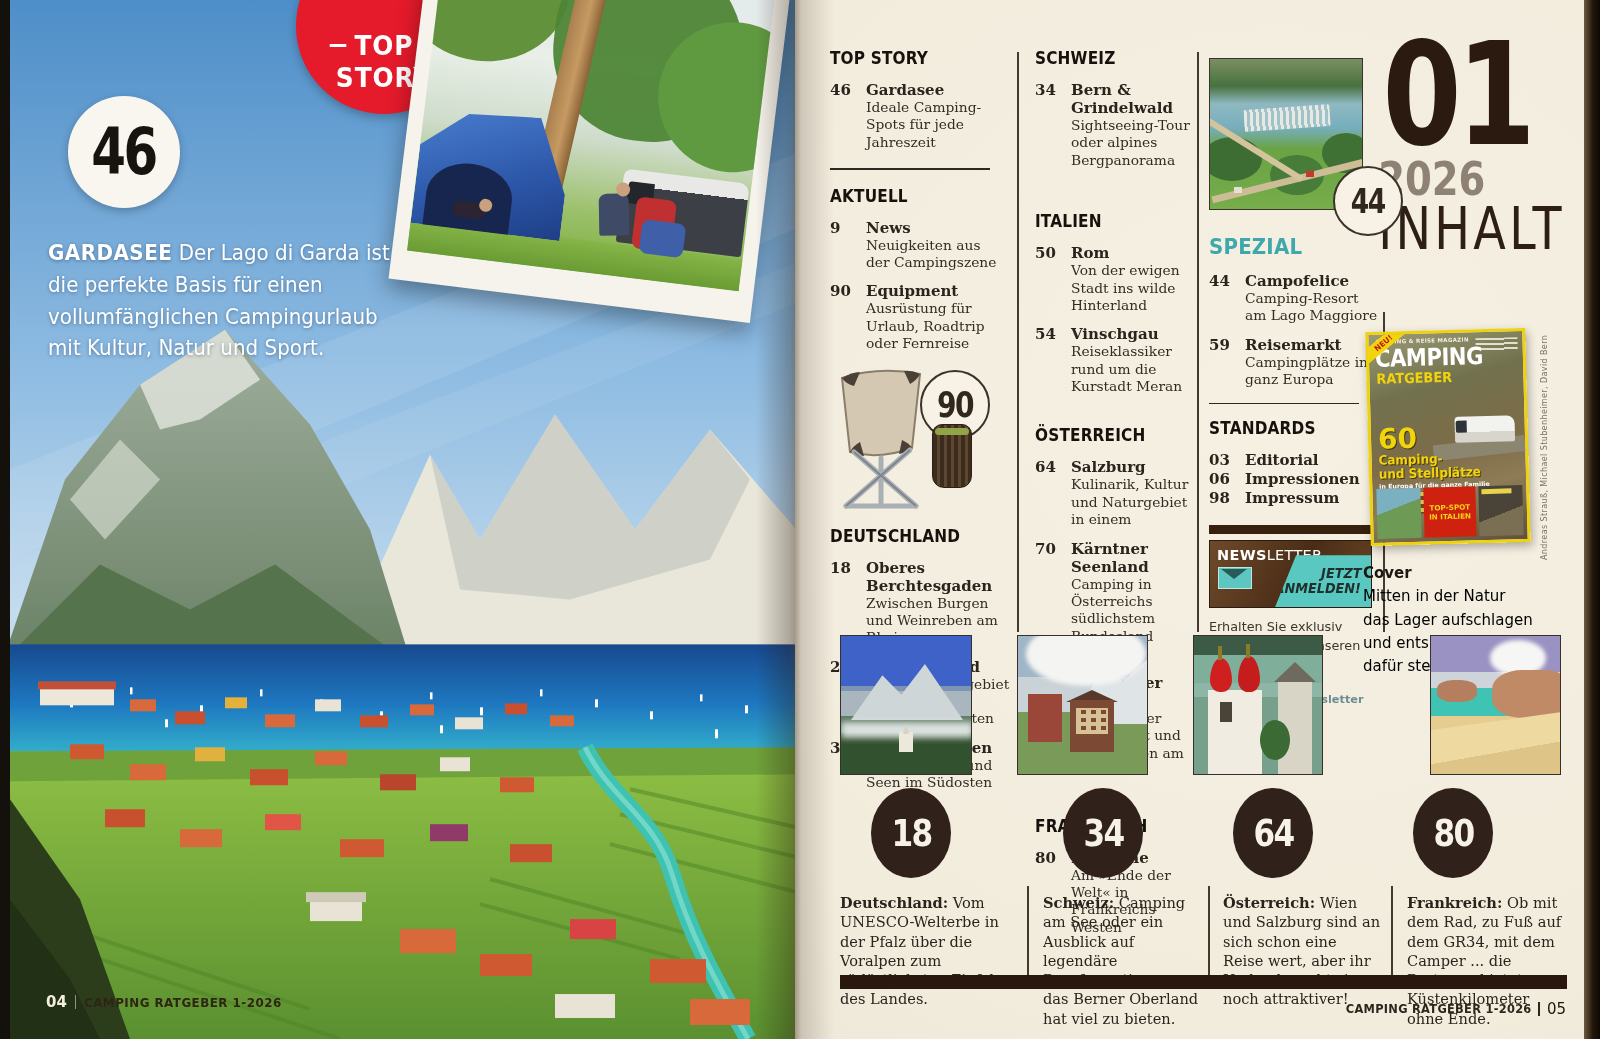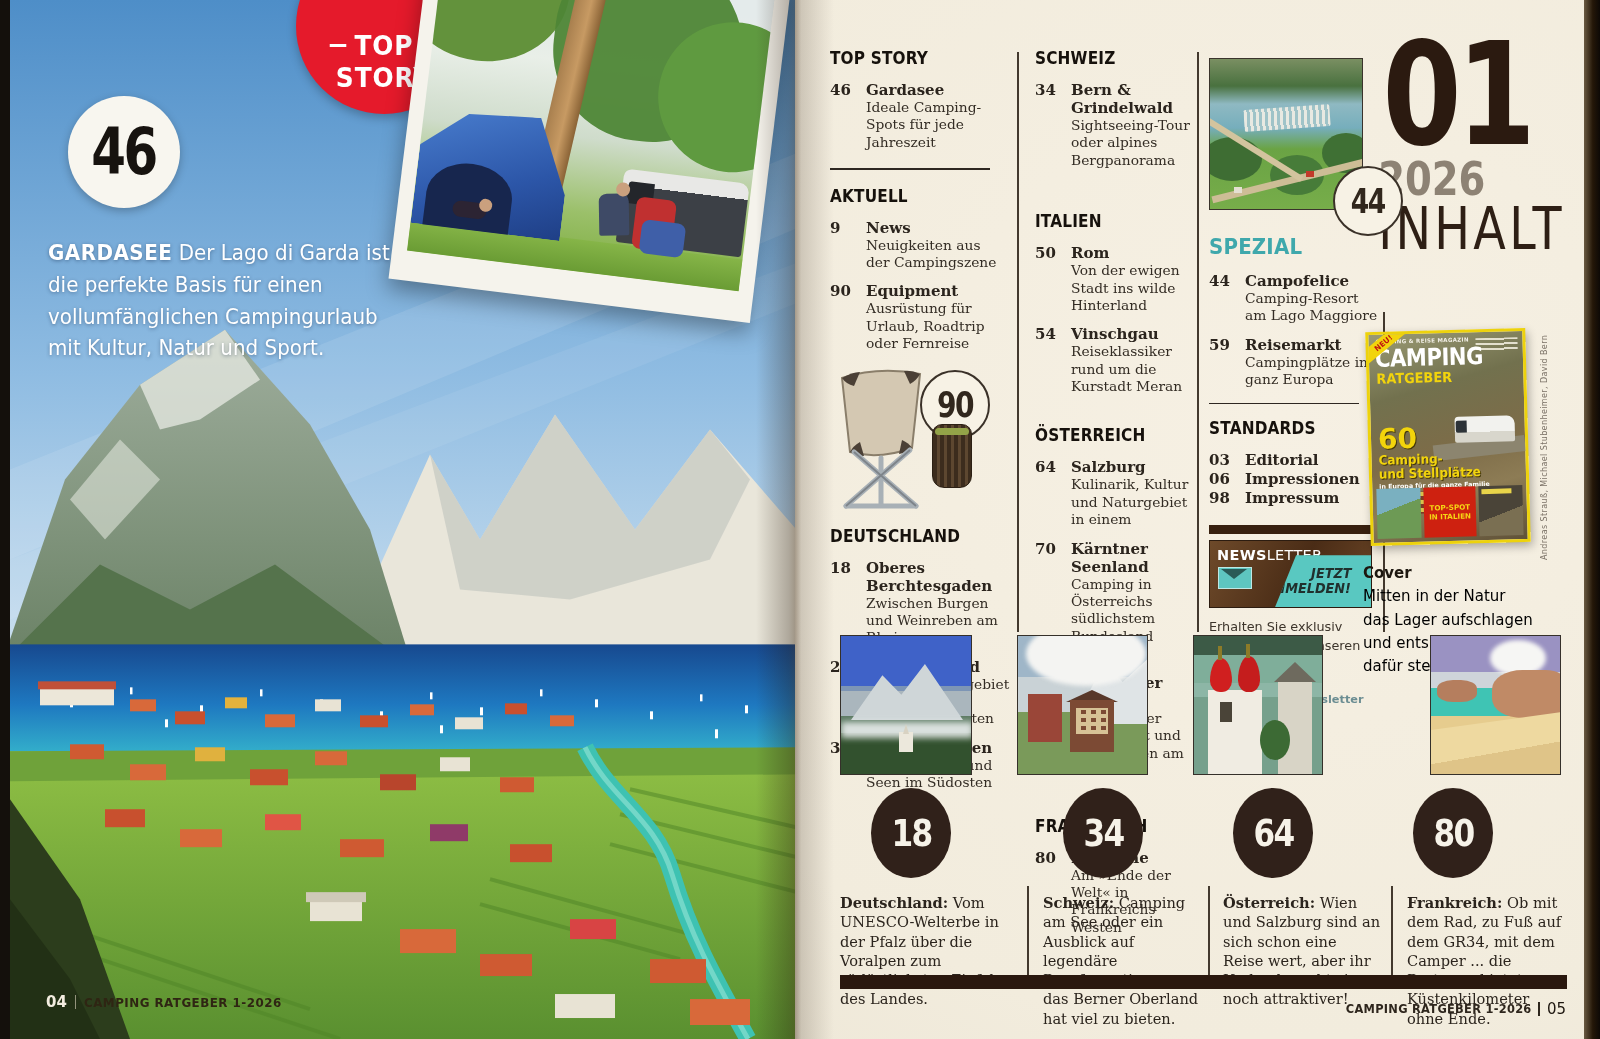--- a/index.html
+++ b/index.html
@@ -115,21 +115,21 @@
   #nl-topbar{width:163px;height:9px;background:#38200f;margin:18px 0 6px 0;}
   #newsletter-box{position:relative;width:161px;height:66px;overflow:hidden;border:1px solid #2c1c10;
     background:linear-gradient(115deg,#6e4a2a 0%,#4a2c16 55%,#6a4526 100%);}
   #newsletter-box .brand{position:absolute;left:7px;top:6px;color:#fff;font-size:14.5px;letter-spacing:.3px;}
   #newsletter-box .brand b{font-weight:800;}
   #env-icon{position:absolute;left:8px;top:26px;width:32px;height:20px;background:#5ec6c0;border:1px solid #bfe8e4;}
   #env-icon::before{content:"";position:absolute;left:2px;top:1px;border-left:13px solid transparent;
     border-right:13px solid transparent;border-top:10px solid #2a5a56;}
   #nl-cta{position:absolute;right:0;top:14px;width:96px;height:52px;background:#59c8c1;
     clip-path:polygon(22% 0,100% 0,100% 100%,0 100%);display:flex;flex-direction:column;
-    align-items:flex-end;justify-content:center;padding-right:20px;box-sizing:border-box;}
+    align-items:flex-end;justify-content:center;padding-right:10px;box-sizing:border-box;}
   #nl-cta span{font-style:italic;font-weight:800;color:#20302d;font-size:13.5px;line-height:1.15;transform:scaleX(.95);transform-origin:right;}
   #nl-text{width:165px;margin-top:9px;font-size:12.8px;line-height:1.5;color:#3c342b;}
   #nl-link{display:flex;align-items:center;gap:4px;margin-top:5px;}
   #nl-link .ic{width:12px;height:12px;background:#312b24;color:#f2ecdd;font-size:8px;line-height:12px;text-align:center;}
   #nl-link .url{font-size:11.3px;font-weight:700;color:#6b8d92;}
 
   
   #hdr{position:absolute;left:545px;top:0;width:212px;text-align:left;}
   #hdr .issue{font-size:142px;font-weight:800;color:#2b1a10;letter-spacing:-6px;
     transform:scaleX(.8);transform-origin:right;line-height:.95;margin-top:28px;}

